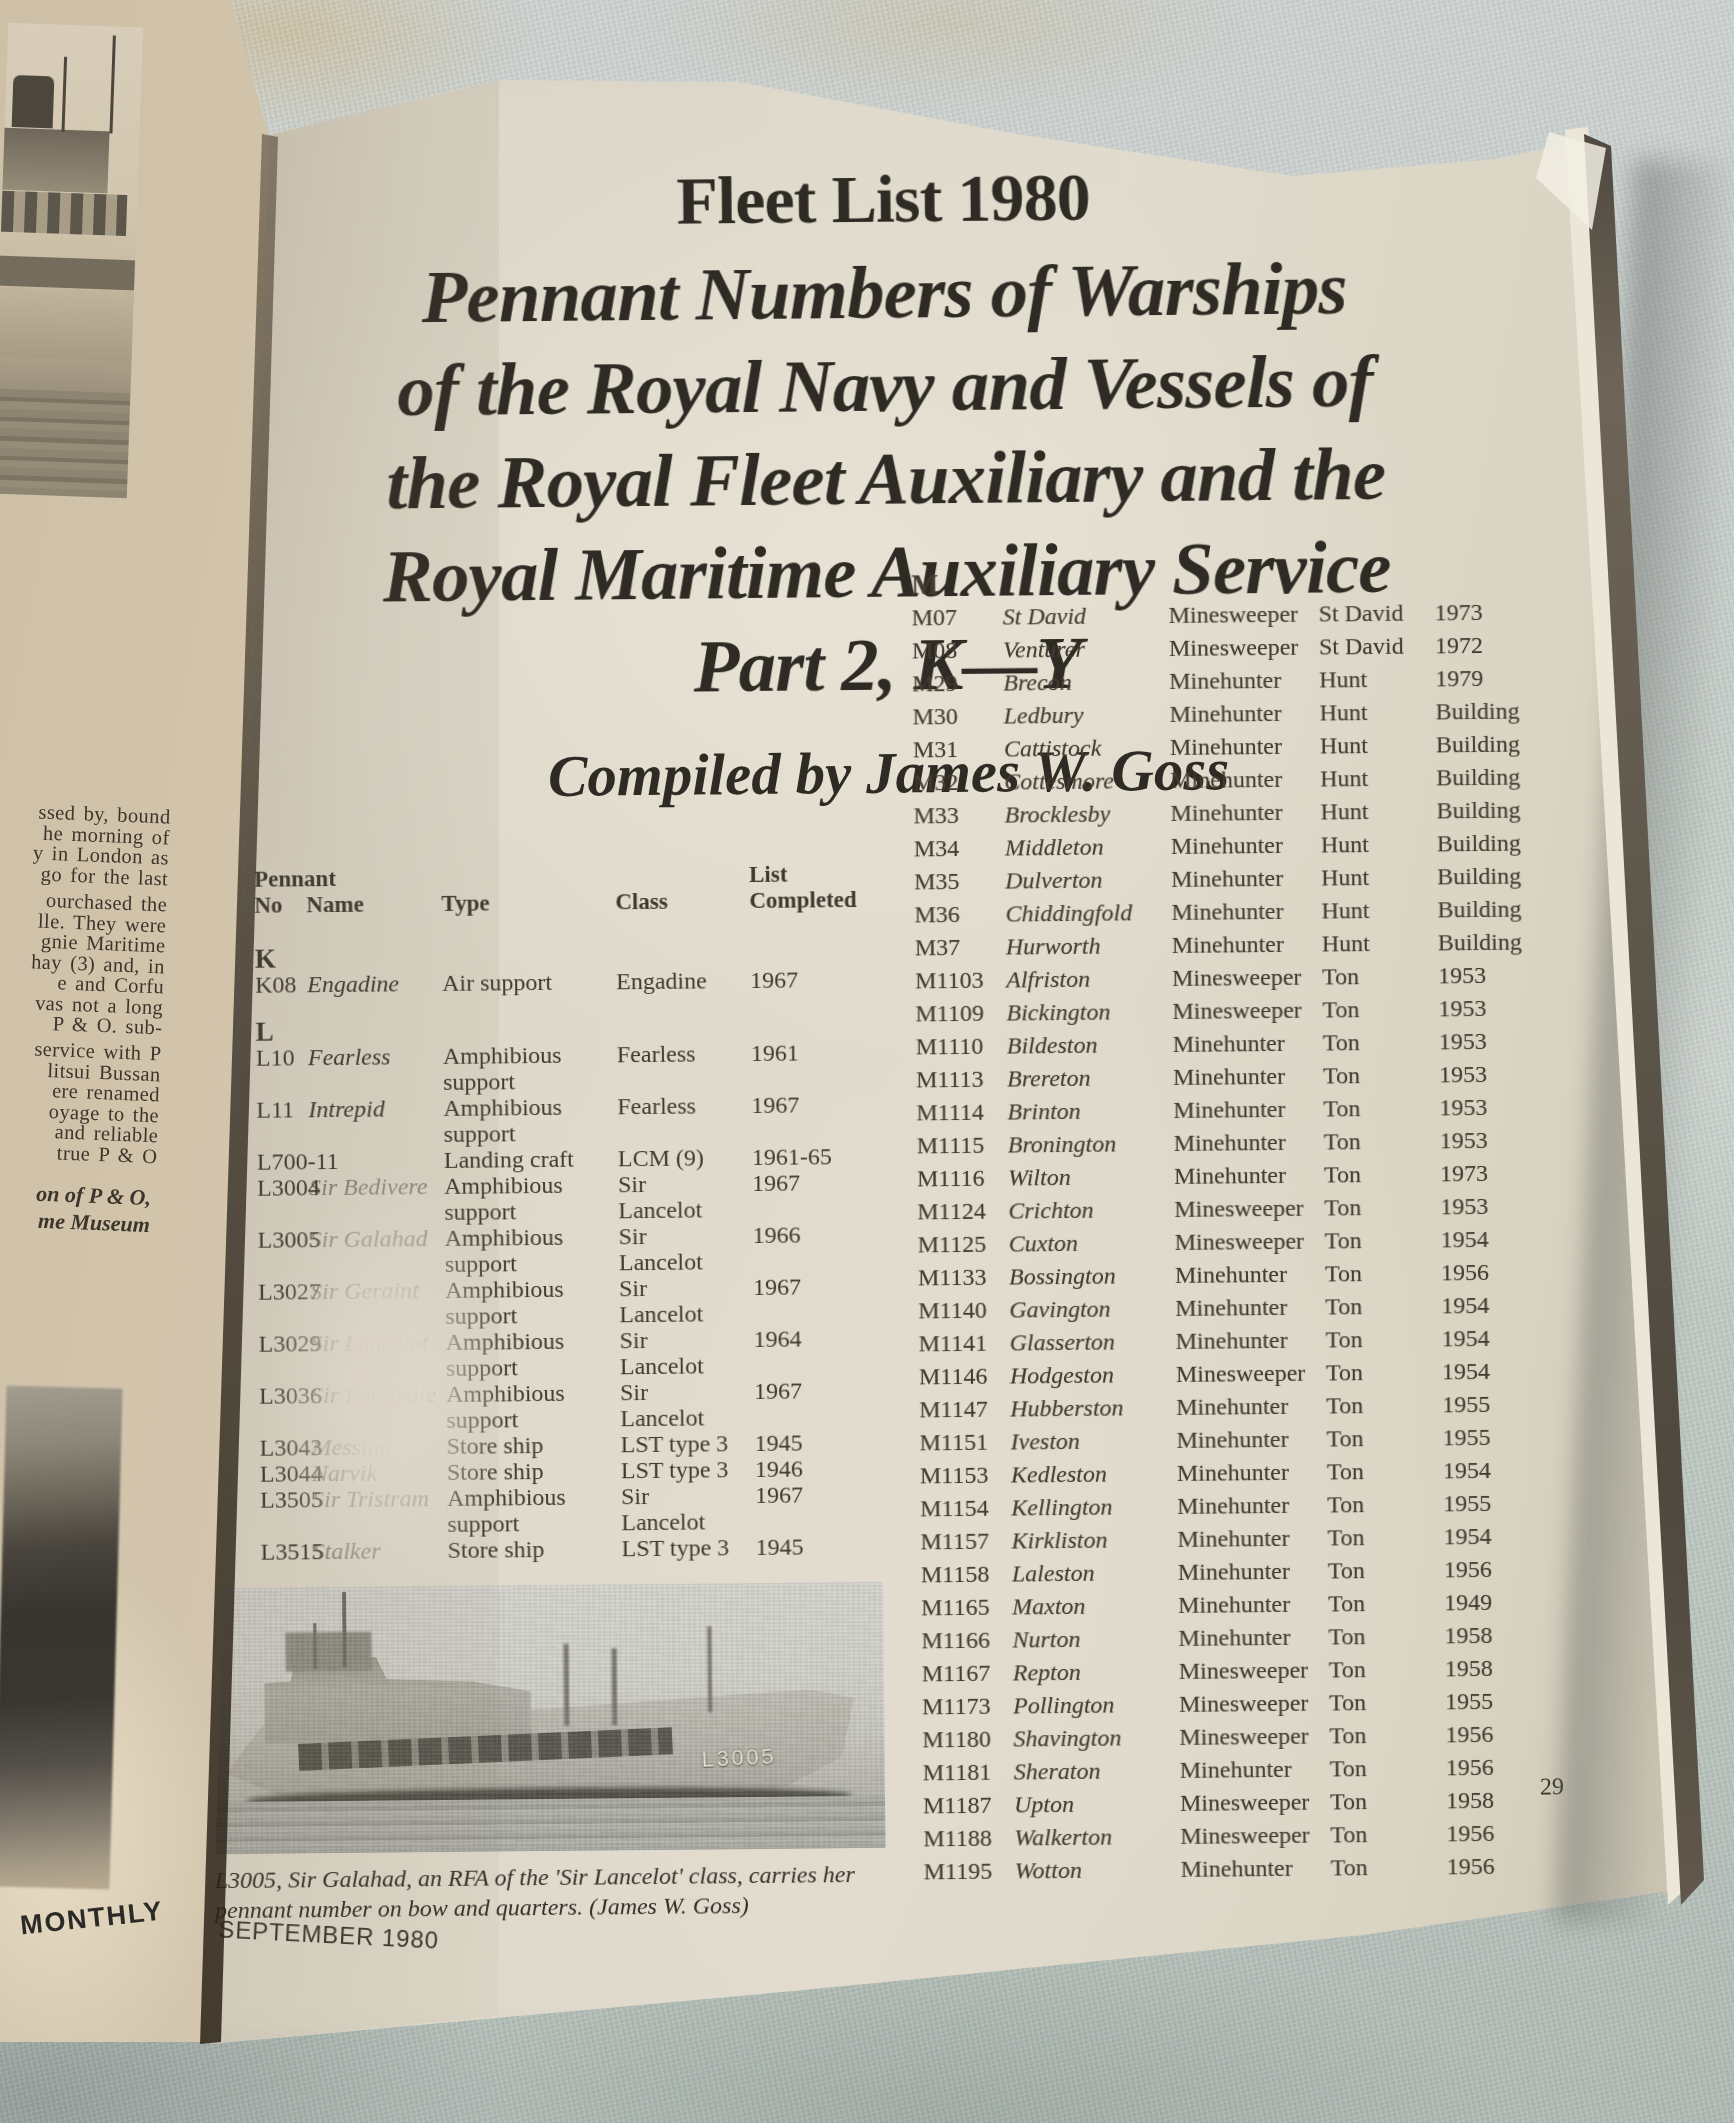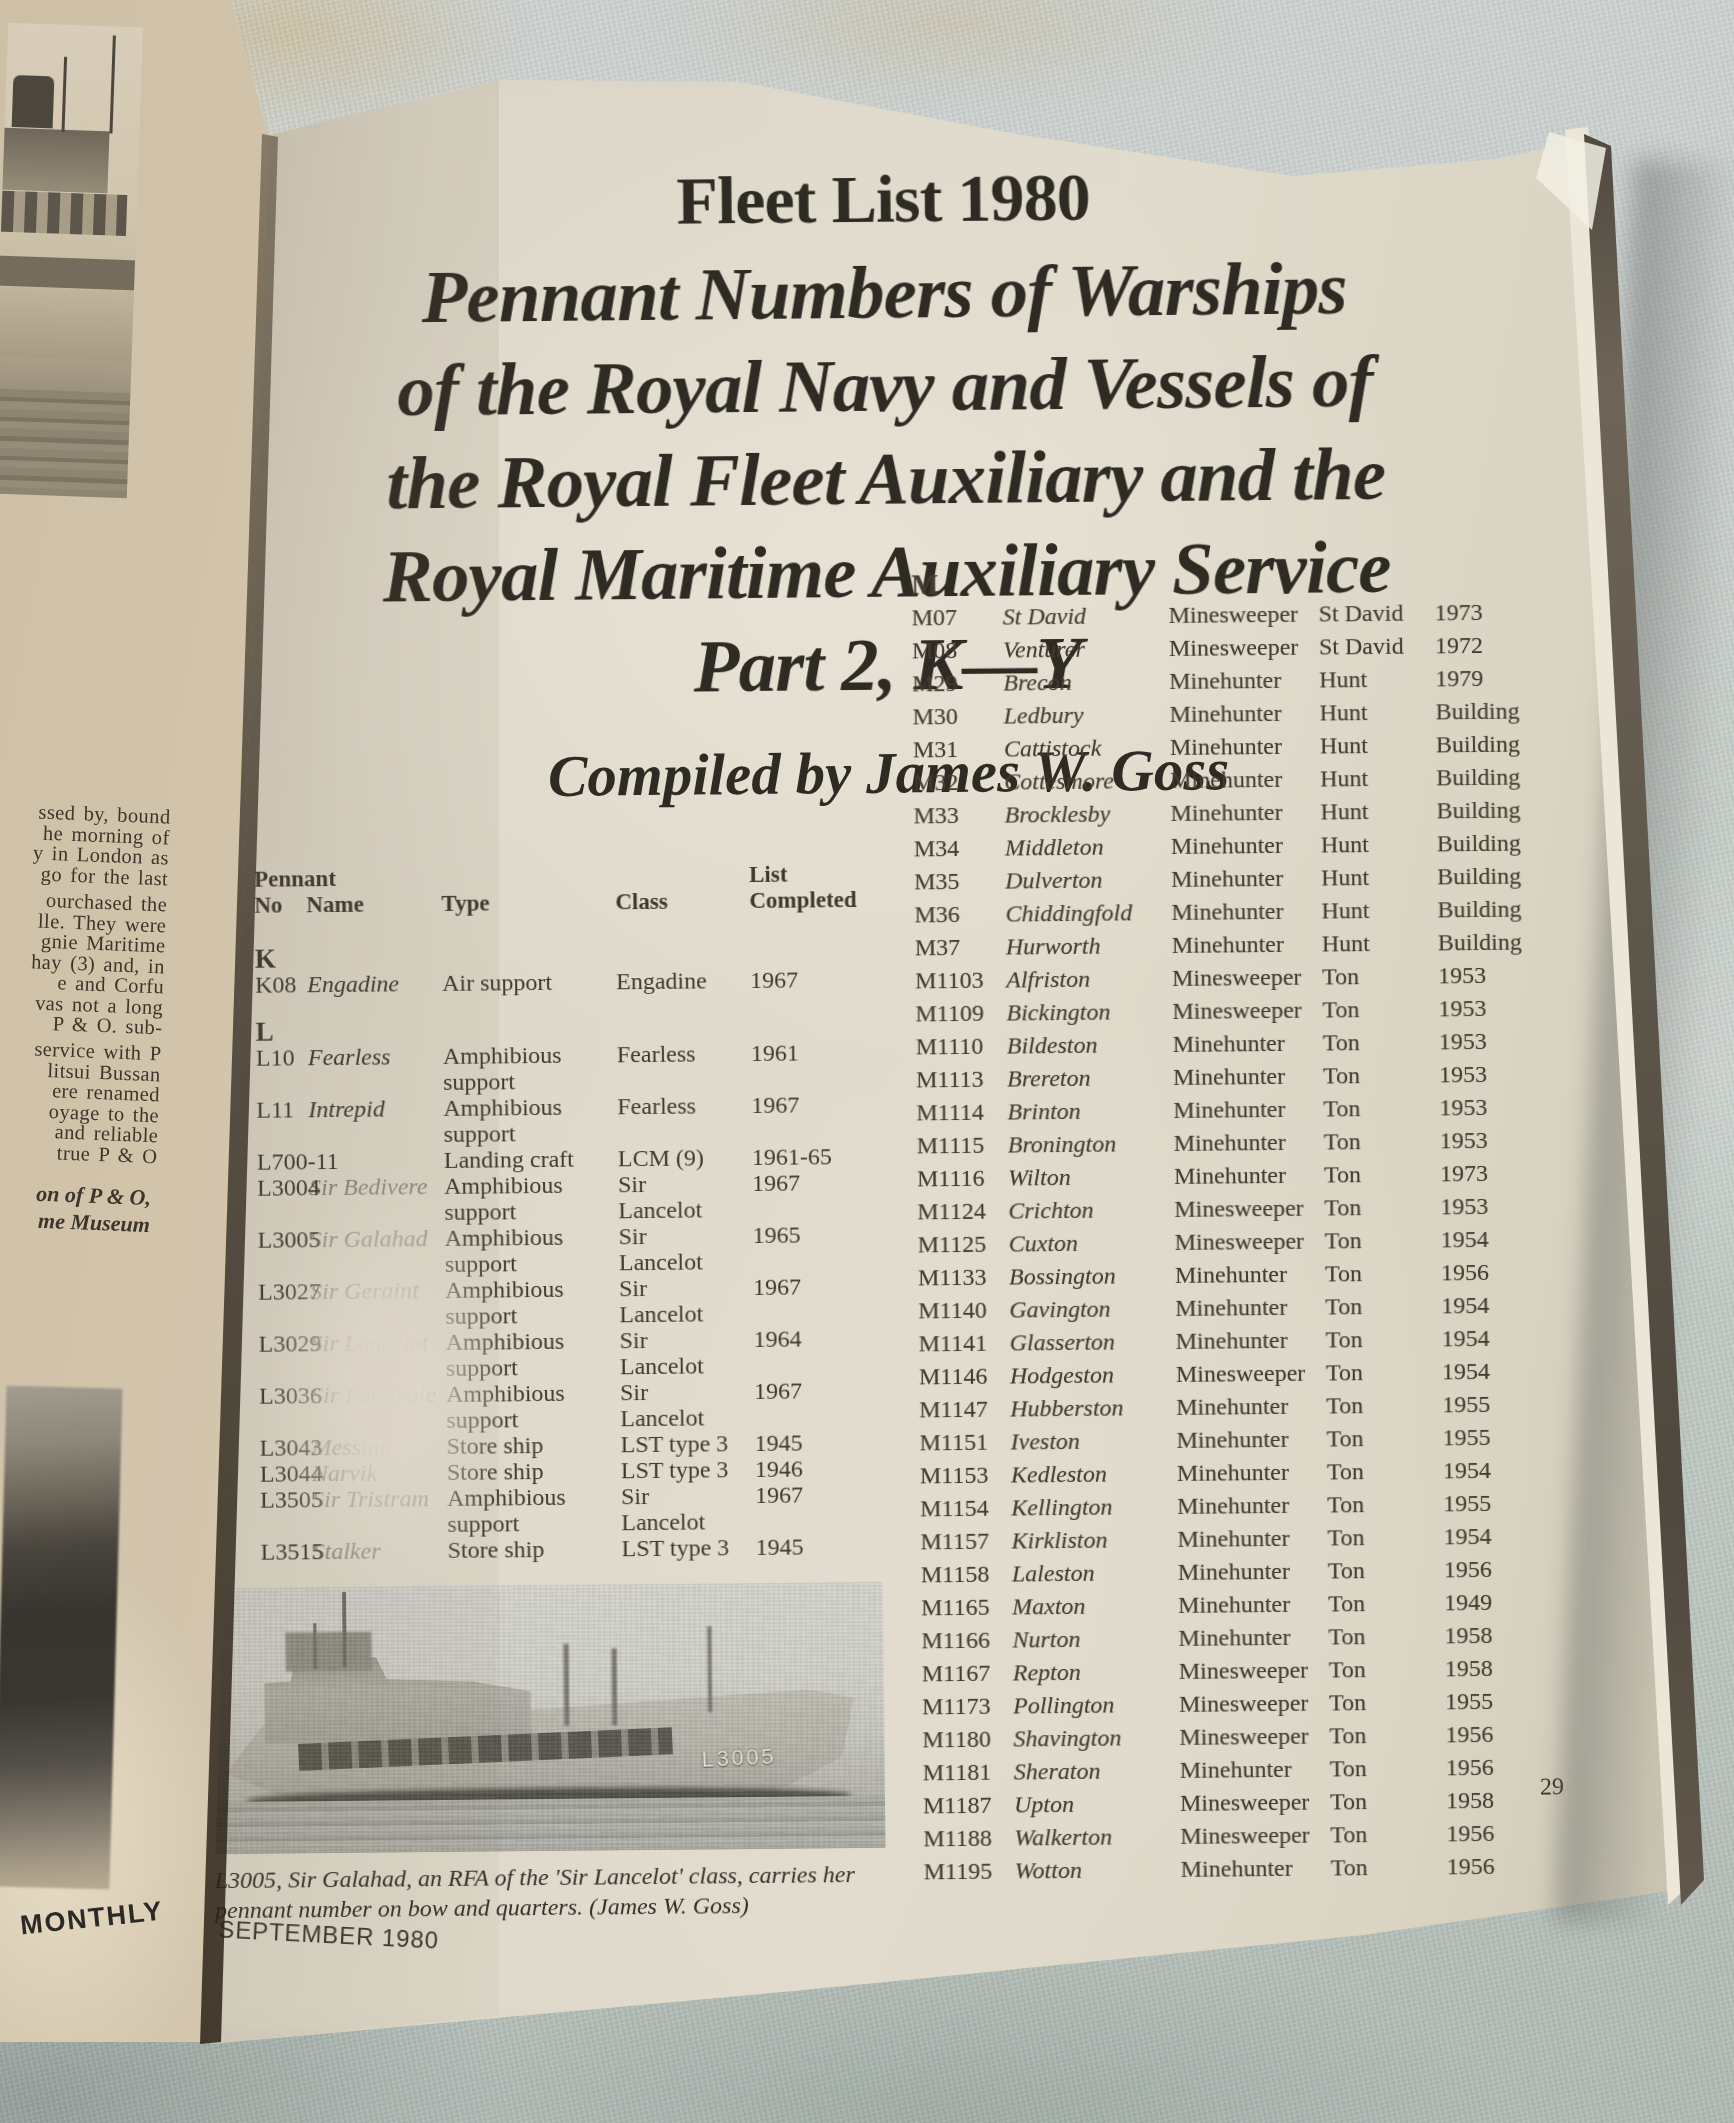--- a/index.html
+++ b/index.html
@@ -238,21 +238,21 @@
 Lancelot</div>
     <div class="c-year">1967</div>
   </div>
           <div class="row">
     <div class="c-no">L3005</div>
     <div class="c-name faded">Sir Galahad</div>
     <div class="c-type">Amphibious
 support</div>
     <div class="c-cls">Sir
 Lancelot</div>
-    <div class="c-year">1965</div>
+    <div class="c-year">1966</div>
   </div>
           <div class="row">
     <div class="c-no">L3027</div>
     <div class="c-name faded">Sir Geraint</div>
     <div class="c-type">Amphibious
 support</div>
     <div class="c-cls">Sir
 Lancelot</div>
     <div class="c-year">1967</div>
   </div>

